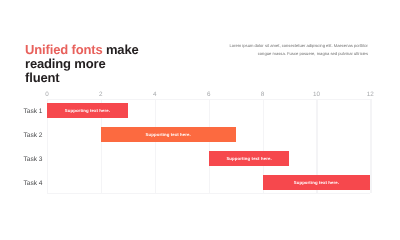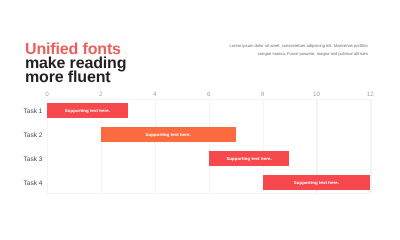--- a/index.html
+++ b/index.html
@@ -12,21 +12,21 @@
     overflow:hidden;
     position:relative;
   }
   .slide { position:absolute; inset:0; transform:translateZ(0); }
 
   
   .title {
     position:absolute;
     left:25px; top:43.2px;
     width:118px;
-    font-size:16px;
+    font-size:13px;
     font-weight:bold;
     line-height:14px;
     letter-spacing:-0.15px;
     color:#231f20;
   }
   .title .hl { color:#e8615c; }
 
   
   .body-para {
     position:absolute;

